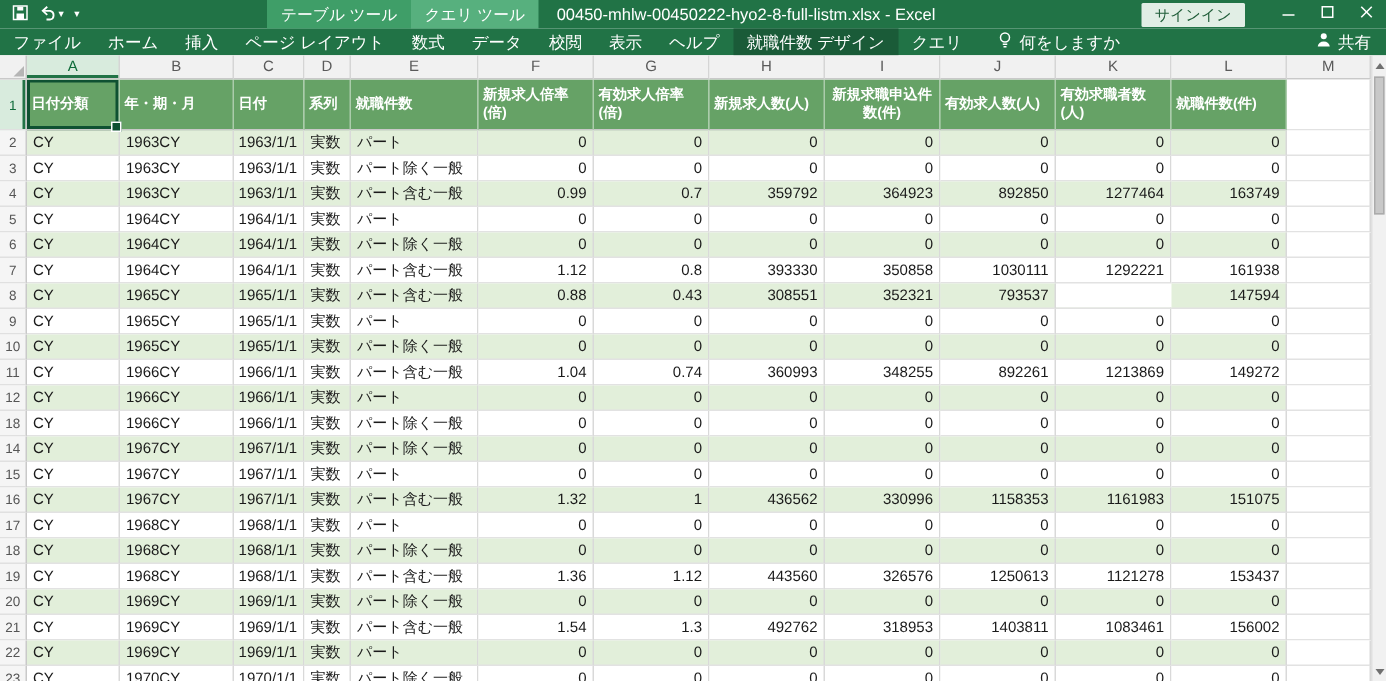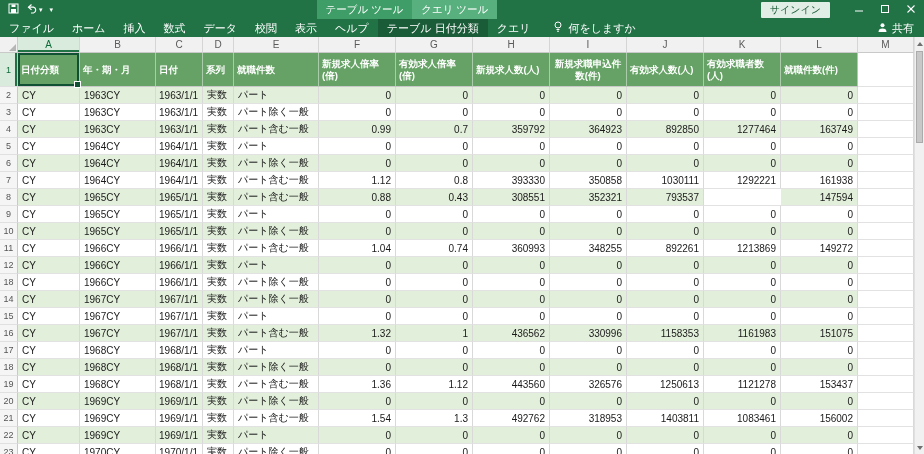--- a/index.html
+++ b/index.html
@@ -106,20 +106,21 @@
         <span class="caret">▾</span>
       </div>
     </div>
 
     <div class="tspace"></div>
 
     <div class="chips">
         <div class="chip chip0">テーブル ツール</div>
         <div class="chip chip1">クエリ ツール</div>
       </div>
+    <div class="wtitle">00450-mhlw-00450222-hyo2-8-full-listm.xlsx -  Excel</div>
 
     <div class="tspace"></div>
 
     <div class="signin">サインイン</div>
 
     <div class="wctl">
       <div class="wbtn">
         <span><svg width="10" height="10">
               <line x1="1" y1="7" x2="9" y2="7" stroke="#fff" stroke-width="1"></line>
             </svg></span>
@@ -136,26 +137,27 @@
             </svg></span>
       </div>
     </div>
   </div>
 
   <div class="tabrow">
     <div class="rtabs">
         <div class="rtab">ファイル</div>
         <div class="rtab">ホーム</div>
         <div class="rtab">挿入</div>
+        <div class="rtab">ページ レイアウト</div>
         <div class="rtab">数式</div>
         <div class="rtab">データ</div>
         <div class="rtab">校閲</div>
         <div class="rtab">表示</div>
         <div class="rtab">ヘルプ</div>
-        <div class="rtab selected contextual">テーブル 日付分類</div>
+        <div class="rtab selected contextual">就職件数 デザイン</div>
         <div class="rtab contextual">クエリ</div>
       </div>
     <div class="tellme">
       <span>
         <svg width="10" height="12" viewBox="0 0 10 12">
             <circle cx="5" cy="4" r="3" fill="none" stroke="#fff" stroke-width="1"></circle>
             <line x1="3.5" y1="8.5" x2="6.5" y2="8.5" stroke="#fff" stroke-width="1"></line>
             <line x1="4" y1="10.2" x2="6" y2="10.2" stroke="#fff" stroke-width="1"></line>
           </svg>
       </span>

